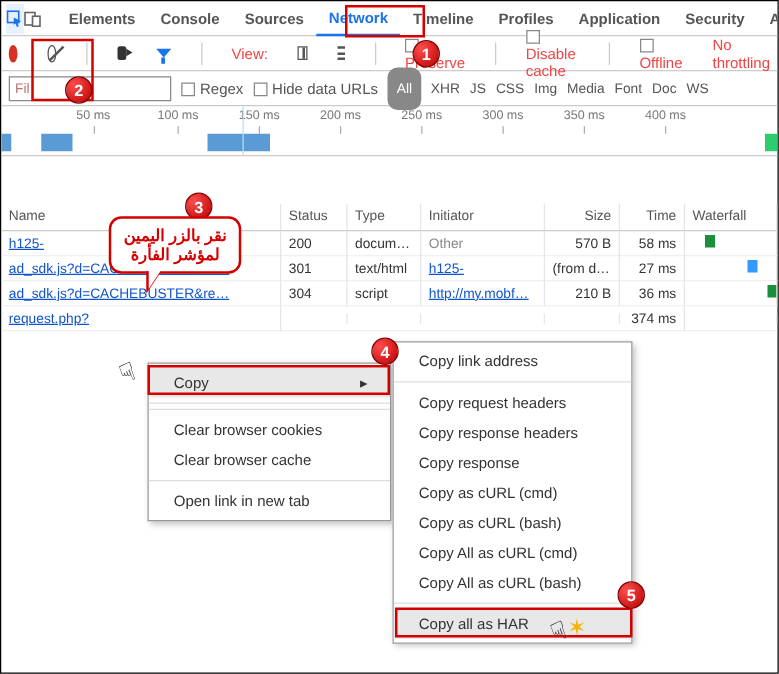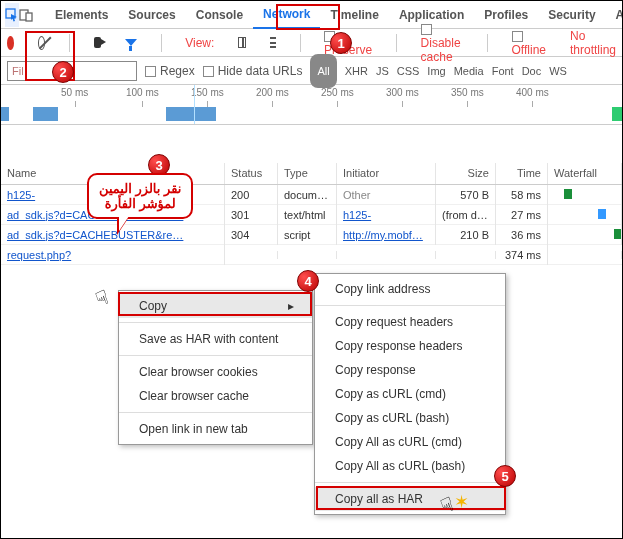--- a/index.html
+++ b/index.html
@@ -77,26 +77,26 @@
       </svg>
   </div>
   <div class="icon-btn">
     <svg width="14" height="14" viewBox="0 0 14 14">
         <rect x="1" y="2" width="8" height="10" fill="none" stroke="#666" stroke-width="1.3"></rect>
         <rect x="7" y="5" width="6" height="8" fill="#fff" stroke="#666" stroke-width="1.3"></rect>
       </svg>
   </div>
   <div class="sep"></div>
   <div class="tab">Elements</div>
+  <div class="tab">Console</div>
   <div class="tab">Sources</div>
-  <div class="tab">Console</div>
   <div class="tab active">Network</div>
   <div class="tab">Timeline</div>
+  <div class="tab">Profiles</div>
   <div class="tab">Application</div>
-  <div class="tab">Profiles</div>
   <div class="tab">Security</div>
   <div class="tab">Aud</div>
 </div>
 
 <div class="toolbar">
   <div class="record-btn"></div>
   <div class="clear-btn"></div>
   <div class="sep"></div>
   <div class="cam-icon"></div>
   <div class="funnel"></div>
@@ -198,21 +198,20 @@
       <div class="col-water"></div>
     </div>
   </div>
 
 <div class="ctx-menu" style="left:117px; top:289px; width:195px;">
   <div class="item hi">
       <span>Copy</span>
       <span class="arrow-r">▸</span>
     </div>
   <hr>
-  <div class="item">Save as HAR with content</div>
   <hr>
   <div class="item">Clear browser cookies</div>
   <div class="item">Clear browser cache</div>
   <hr>
   <div class="item">Open link in new tab</div>
 </div>
 
 <div class="ctx-menu" style="left:313px; top:272px;">
   <div class="item">Copy link address</div>
   <hr>

